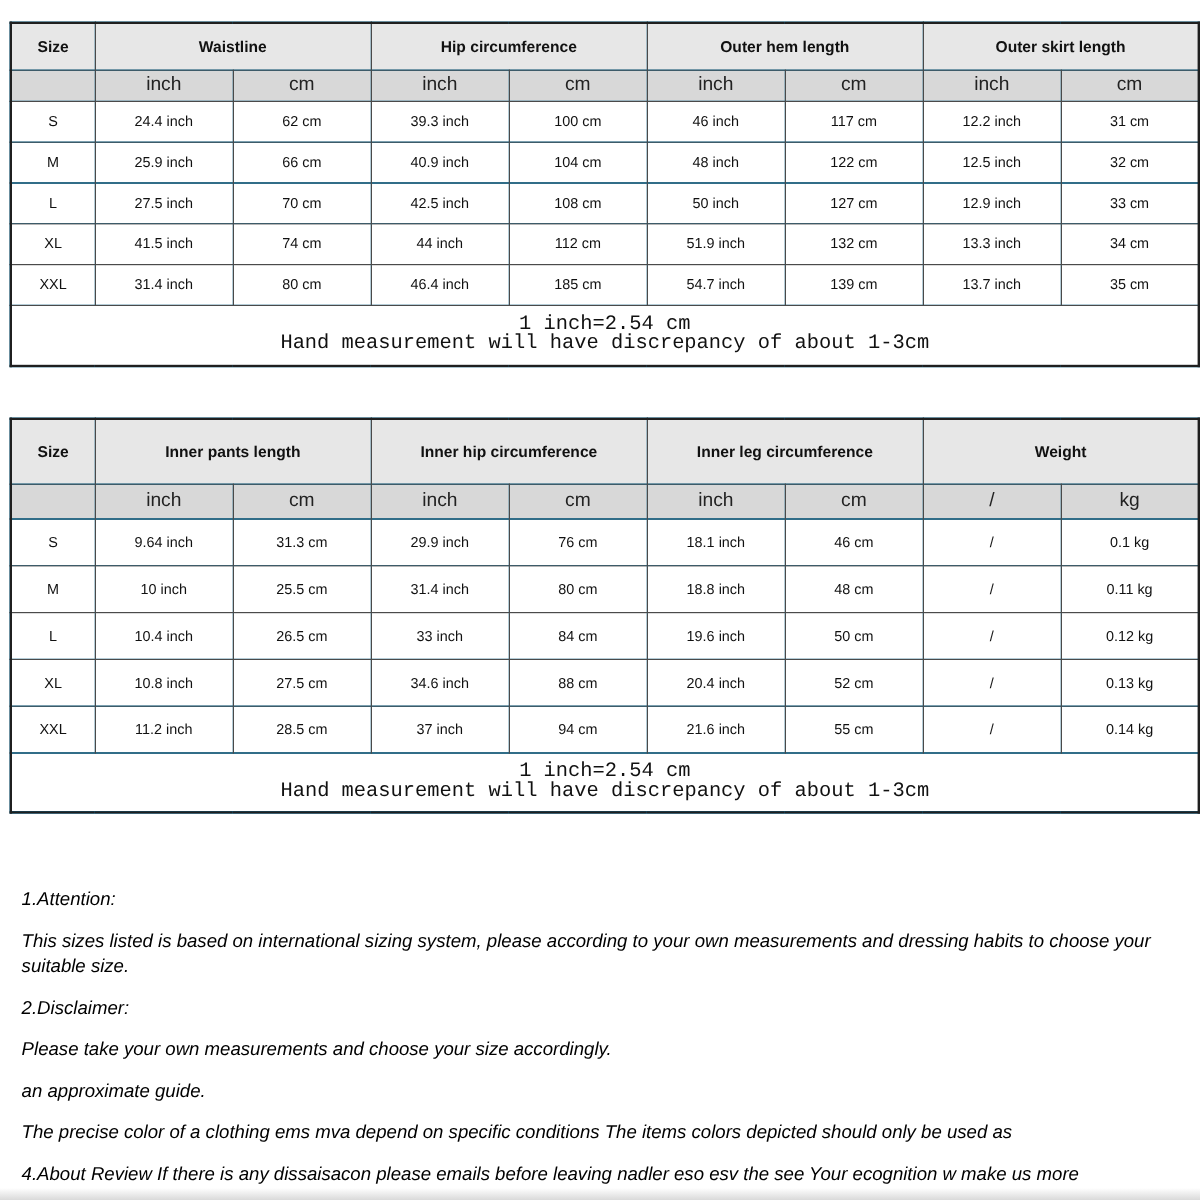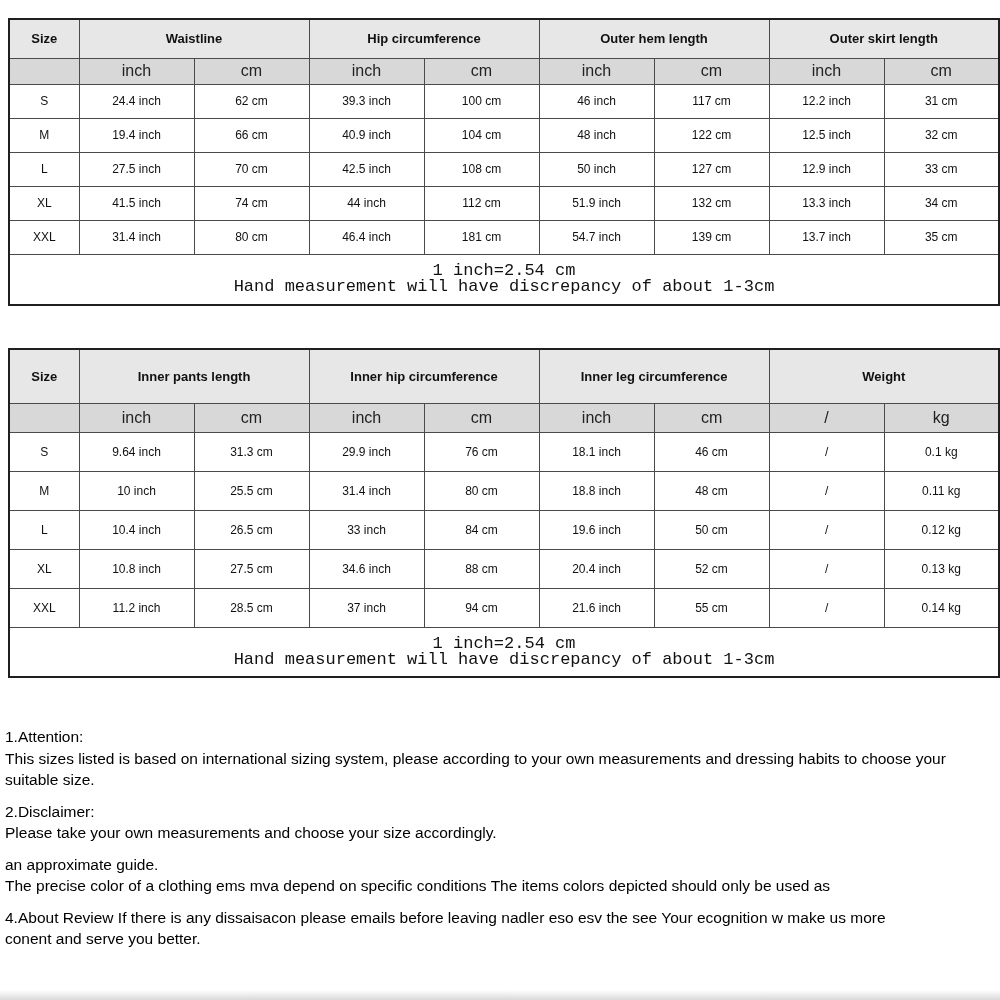--- a/index.html
+++ b/index.html
@@ -78,21 +78,21 @@
   
   .notes {
     position: absolute;
     left: 5px;
     top: 726px;
     width: 992px;
     font-size: 15.5px;
     line-height: 21.5px;
     color: #000000;
   }
-  .notes p { margin: 0; }
+  .notes p { margin: 13px; font-style: italic; }
   .notes .block { margin-bottom: 10px; }
 
   .bottom-shadow {
     position: absolute;
     left: 0;
     bottom: 0;
     width: 1000px;
     height: 10px;
     background: linear-gradient(to bottom, rgba(255,255,255,0), rgba(120,120,120,0.28));
   }
@@ -139,21 +139,21 @@
       <td>62 cm</td>
       <td>39.3 inch</td>
       <td>100 cm</td>
       <td>46 inch</td>
       <td>117 cm</td>
       <td>12.2 inch</td>
       <td>31 cm</td>
     </tr>
     <tr class="data-row">
       <td>M</td>
-      <td>19.4 inch</td>
+      <td>25.9 inch</td>
       <td>66 cm</td>
       <td>40.9 inch</td>
       <td>104 cm</td>
       <td>48 inch</td>
       <td>122 cm</td>
       <td>12.5 inch</td>
       <td>32 cm</td>
     </tr>
     <tr class="data-row">
       <td>L</td>
@@ -175,21 +175,21 @@
       <td>51.9 inch</td>
       <td>132 cm</td>
       <td>13.3 inch</td>
       <td>34 cm</td>
     </tr>
     <tr class="data-row">
       <td>XXL</td>
       <td>31.4 inch</td>
       <td>80 cm</td>
       <td>46.4 inch</td>
-      <td>181 cm</td>
+      <td>185 cm</td>
       <td>54.7 inch</td>
       <td>139 cm</td>
       <td>13.7 inch</td>
       <td>35 cm</td>
     </tr>
     <tr class="foot-row">
       <td colspan="9">
         <div>1 inch=2.54 cm</div>
         <div>Hand measurement will have discrepancy of about 1-3cm</div>
       </td>

